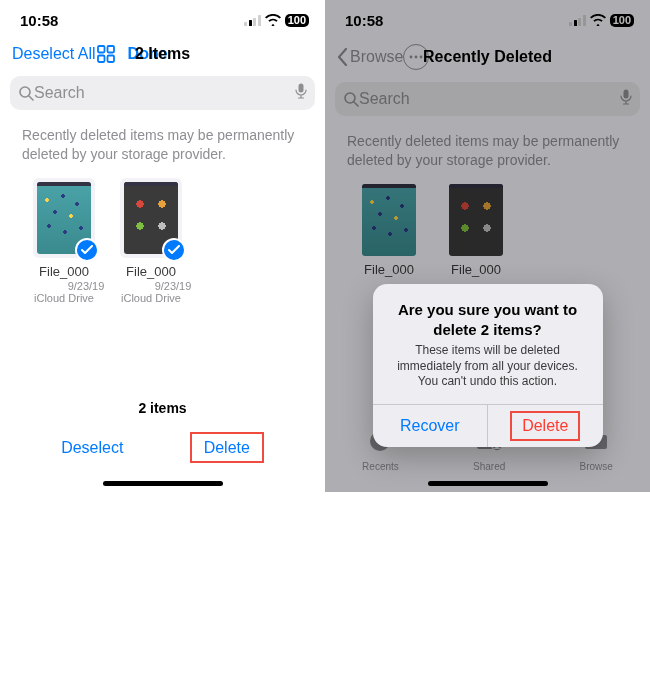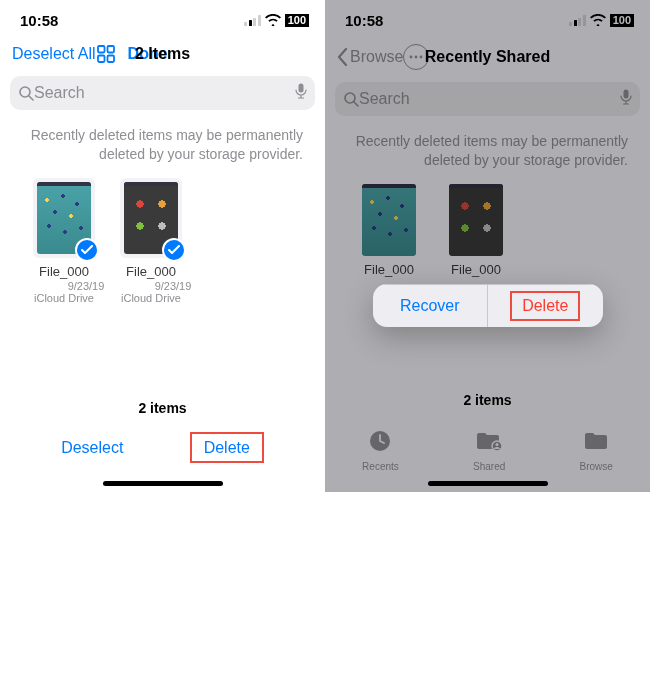--- a/index.html
+++ b/index.html
@@ -16,42 +16,42 @@
   .overlay-dim { position: absolute; inset: 0; background: rgba(0,0,0,0.28); z-index: 5; }
 
   
   .statusbar { display: flex; justify-content: space-between; align-items: center; height: 40px; padding: 0 16px 0 20px; font-weight: 600; font-size: 15px; }
   .status-icons { display: flex; align-items: center; gap: 4px; }
   .sig { display: flex; align-items: flex-end; gap: 1.5px; height: 11px; }
   .sig span { width: 3px; background: #d0d0d0; border-radius: 0.5px; }
   .sig span:nth-child(1){height:4px;} .sig span:nth-child(2){height:6px;background:#000;} .sig span:nth-child(3){height:8px;} .sig span:nth-child(4){height:11px;}
   .wifi svg { display:block; }
   .batt { display:flex; align-items:center; gap:3px; }
-  .batt-box { background:#000; color:#fff; border-radius:0; padding:1px 3px; font-size:11px; font-weight:700; line-height:1; }
+  .batt-box { background:#000; color:#fff; border-radius:5px; padding:1px 3px; font-size:11px; font-weight:700; line-height:1; }
 
   
   .navbar { display:flex; align-items:center; padding: 4px 12px 12px; }
   .navbar .center { position:absolute; left:0; right:0; text-align:center; font-weight:600; font-size:16px; pointer-events:none; }
   .phone { position: relative; }
   .link-blue { color:#007aff; font-size:16px; }
   .nav-right { display:flex; align-items:center; gap:12px; }
   .grid-icon svg { display:block; }
   .back-chevron { display:flex; align-items:center; color:#8e8e93; font-size:16px; gap:2px;}
   .ellipsis-circ { width:26px; height:26px; border-radius:13px; border:1.5px solid #8e8e93; display:flex; align-items:center; justify-content:center; color:#8e8e93; font-size:14px; letter-spacing:1px; }
 
   
   .searchbar { margin: 0 10px 10px; background: #eeeef0; border-radius: 10px; height: 34px; display:flex; align-items:center; padding: 0 8px; }
   .phone.right .searchbar { background:#e4e4e8; }
   .searchbar svg { flex: none; }
   .searchbar input { flex:1; border:none; background:transparent; font-size:16px; color:#8e8e93; outline:none; }
   .searchbar input::placeholder { color:#8e8e93; }
   .mic { color:#8e8e93; }
 
   
-  .info { text-align:right; color:#8e8e93; font-size:14px; line-height:1.35; padding: 6px 22px 14px; }
+  .info { text-align:left; color:#8e8e93; font-size:14px; line-height:1.35; padding: 6px 22px 14px; }
 
   
   .grid { display:flex; gap:7px; padding: 0 24px; }
   .file { width: 80px; display:flex; flex-direction:column; align-items:center; }
   .thumb-wrap { position:relative; padding:4px; background:#f2f2f7; border-radius:6px; }
   .phone.left .thumb-wrap { background:#f2f2f7; }
   .thumb { width: 54px; height: 72px; border-radius:3px; position:relative; overflow:hidden; }
   .thumb .sb { position:absolute; top:0; left:0; right:0; height:4px; background:#334; }
   .thumb.blue { background: linear-gradient(#4aa3a8,#3a8a8e); }
   .thumb.blue::after { content:""; position:absolute; inset:0; background:
@@ -226,21 +226,21 @@
     </div>
   </div>
 
   <div class="navbar">
     <span class="back-chevron">
       <svg width="11" height="18" viewBox="0 0 11 18">
           <path d="M9 1L2 9l7 8" stroke="#8e8e93" stroke-width="2.2" fill="none" stroke-linecap="round" stroke-linejoin="round"></path>
         </svg>
       <span>Browse</span>
     </span>
-    <span class="center">Recently Shared</span>
+    <span class="center">Recently Deleted</span>
     <div class="nav-right">
       <span class="ellipsis-circ">
         <svg width="14" height="4" viewBox="0 0 14 4">
             <circle cx="2" cy="2" r="1.4" fill="#8e8e93"></circle>
             <circle cx="7" cy="2" r="1.4" fill="#8e8e93"></circle>
             <circle cx="12" cy="2" r="1.4" fill="#8e8e93"></circle>
           </svg>
       </span>
     </div>
   </div>
@@ -301,20 +301,24 @@
         </svg>
       <span>Browse</span>
     </div>
   </div>
   <div style="height:14px"></div>
   <div class="home-ind"></div>
 
   <div class="overlay-dim"></div>
 
   <div class="alert">
+    <div class="alert-body">
+      <div class="alert-title">Are you sure you want to delete 2 items?</div>
+      <div class="alert-msg">These items will be deleted immediately from all your devices. You can't undo this action.</div>
+    </div>
     <div class="alert-btns">
       <div class="alert-btn cancel">
           <span>Recover</span>
         </div>
       <div class="alert-btn delete">
           <span class="highlight">Delete</span>
         </div>
     </div>
   </div>
 </div>

